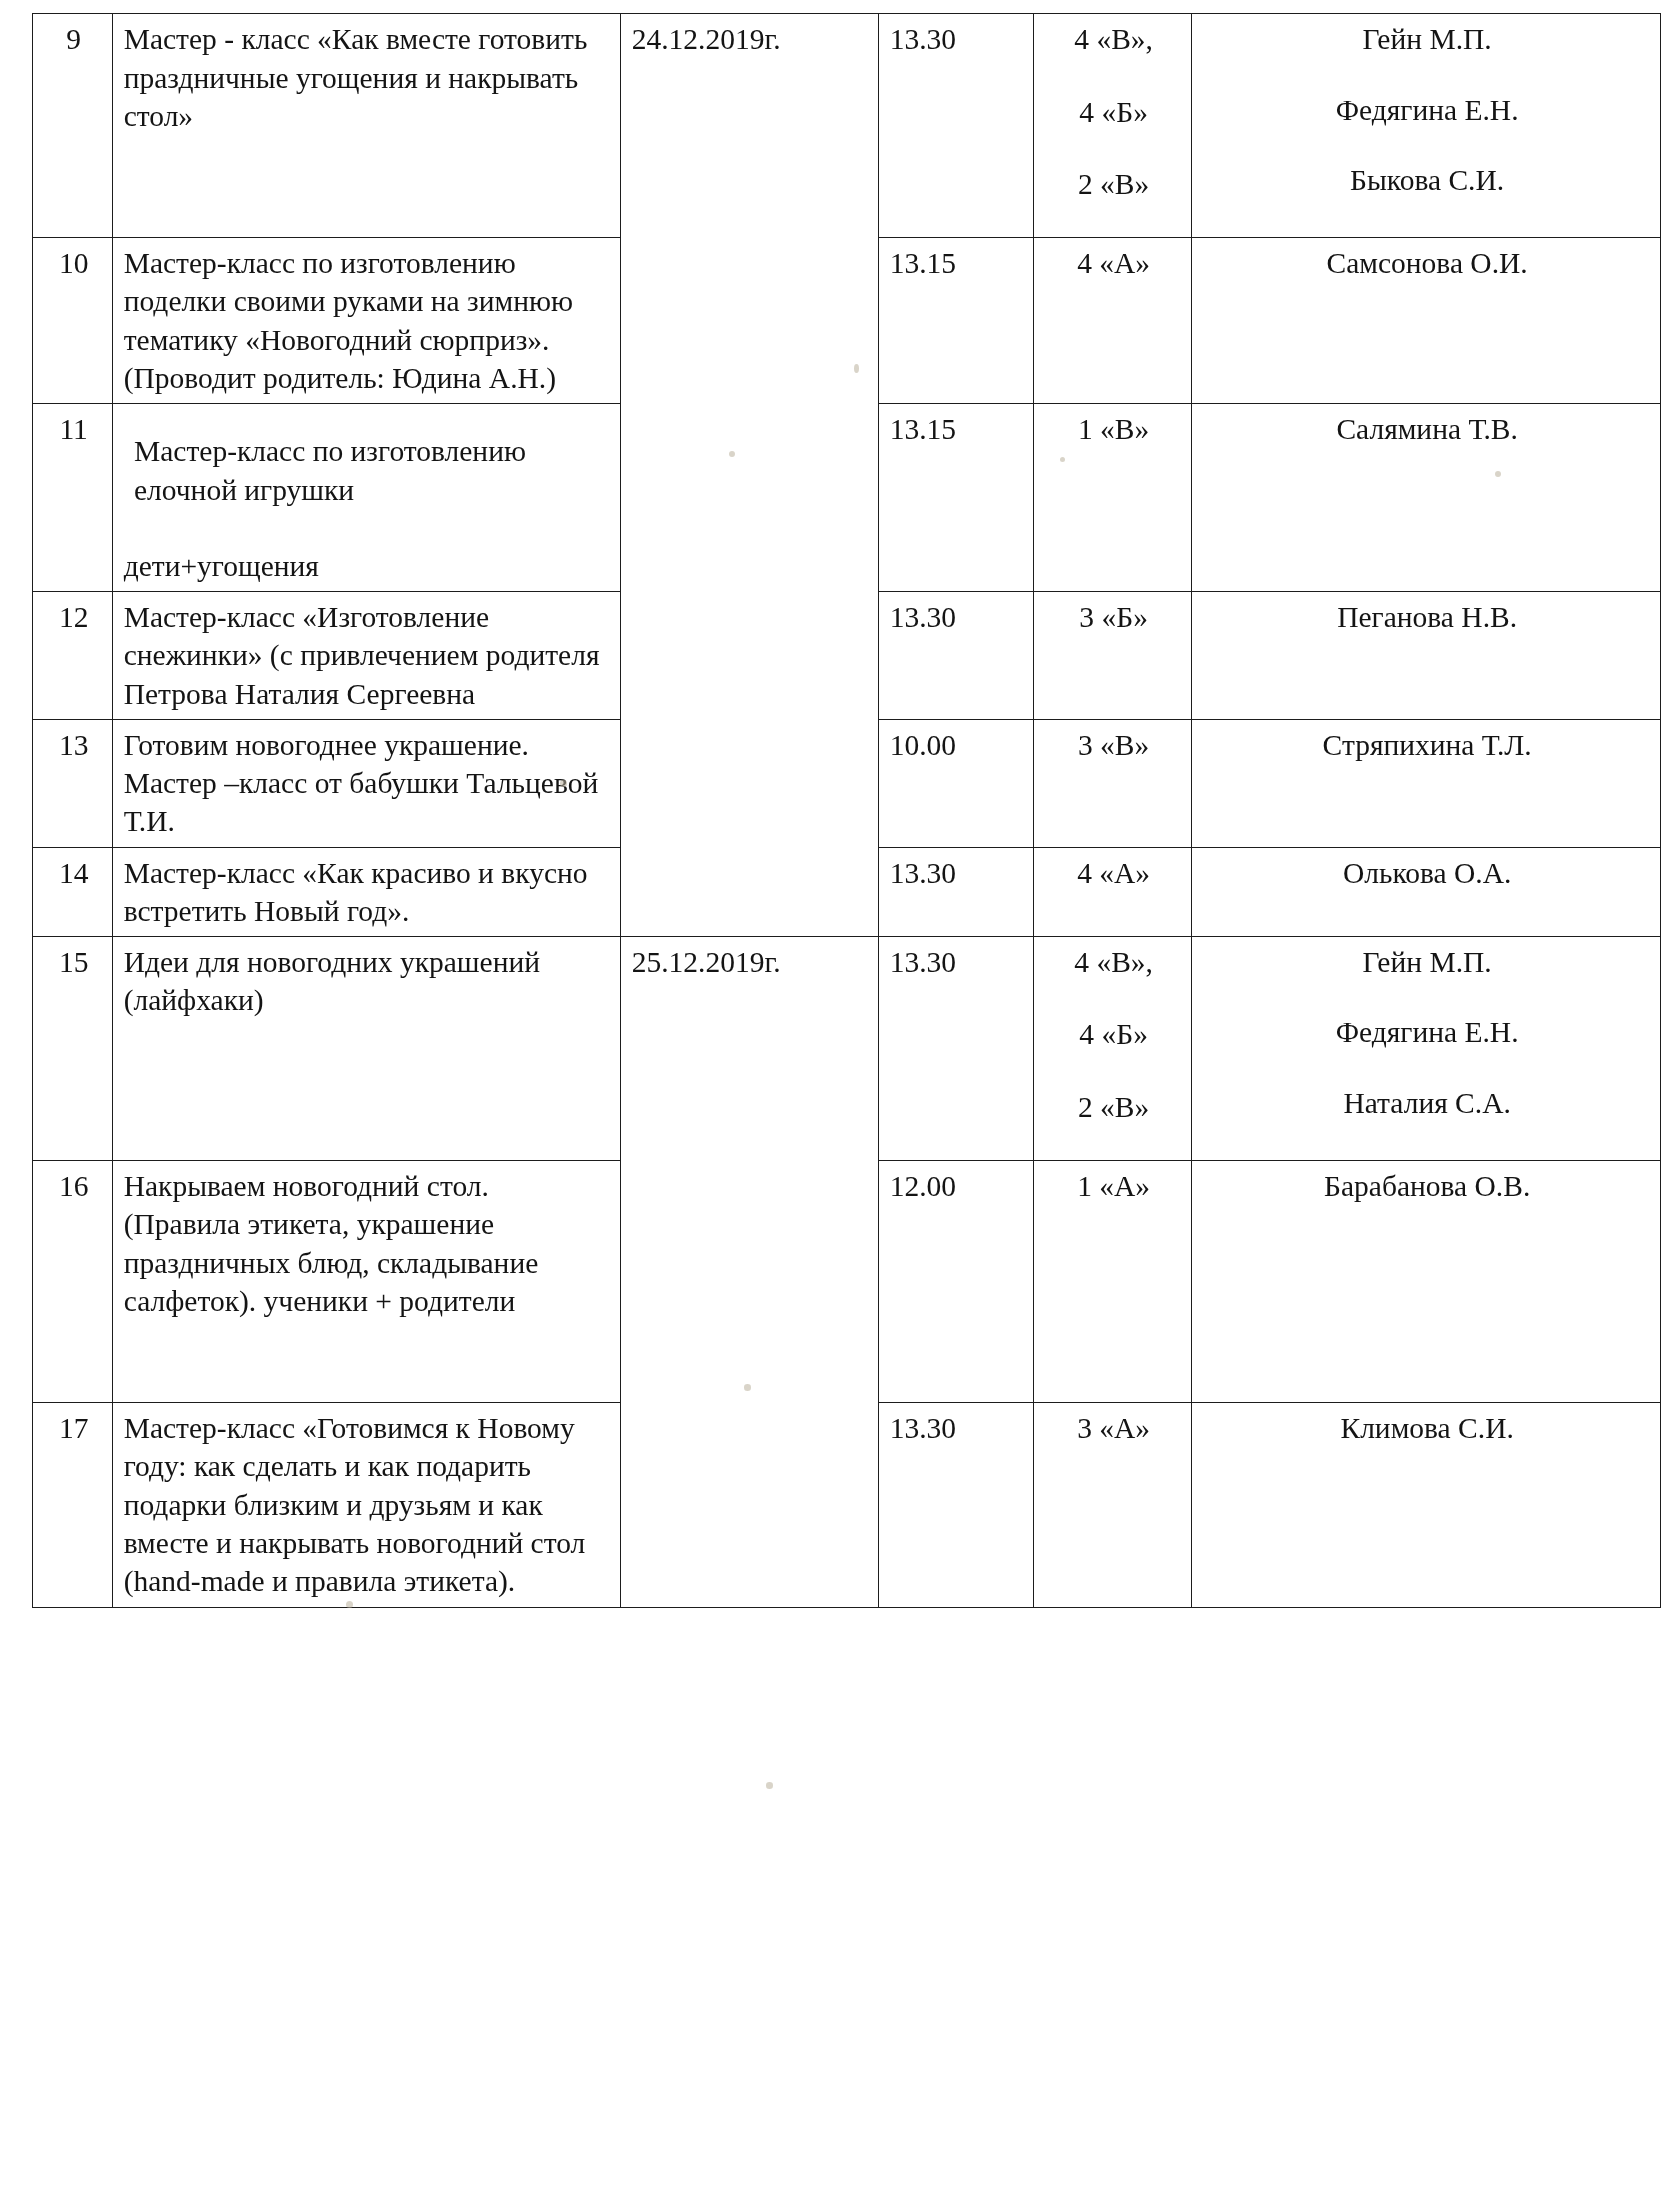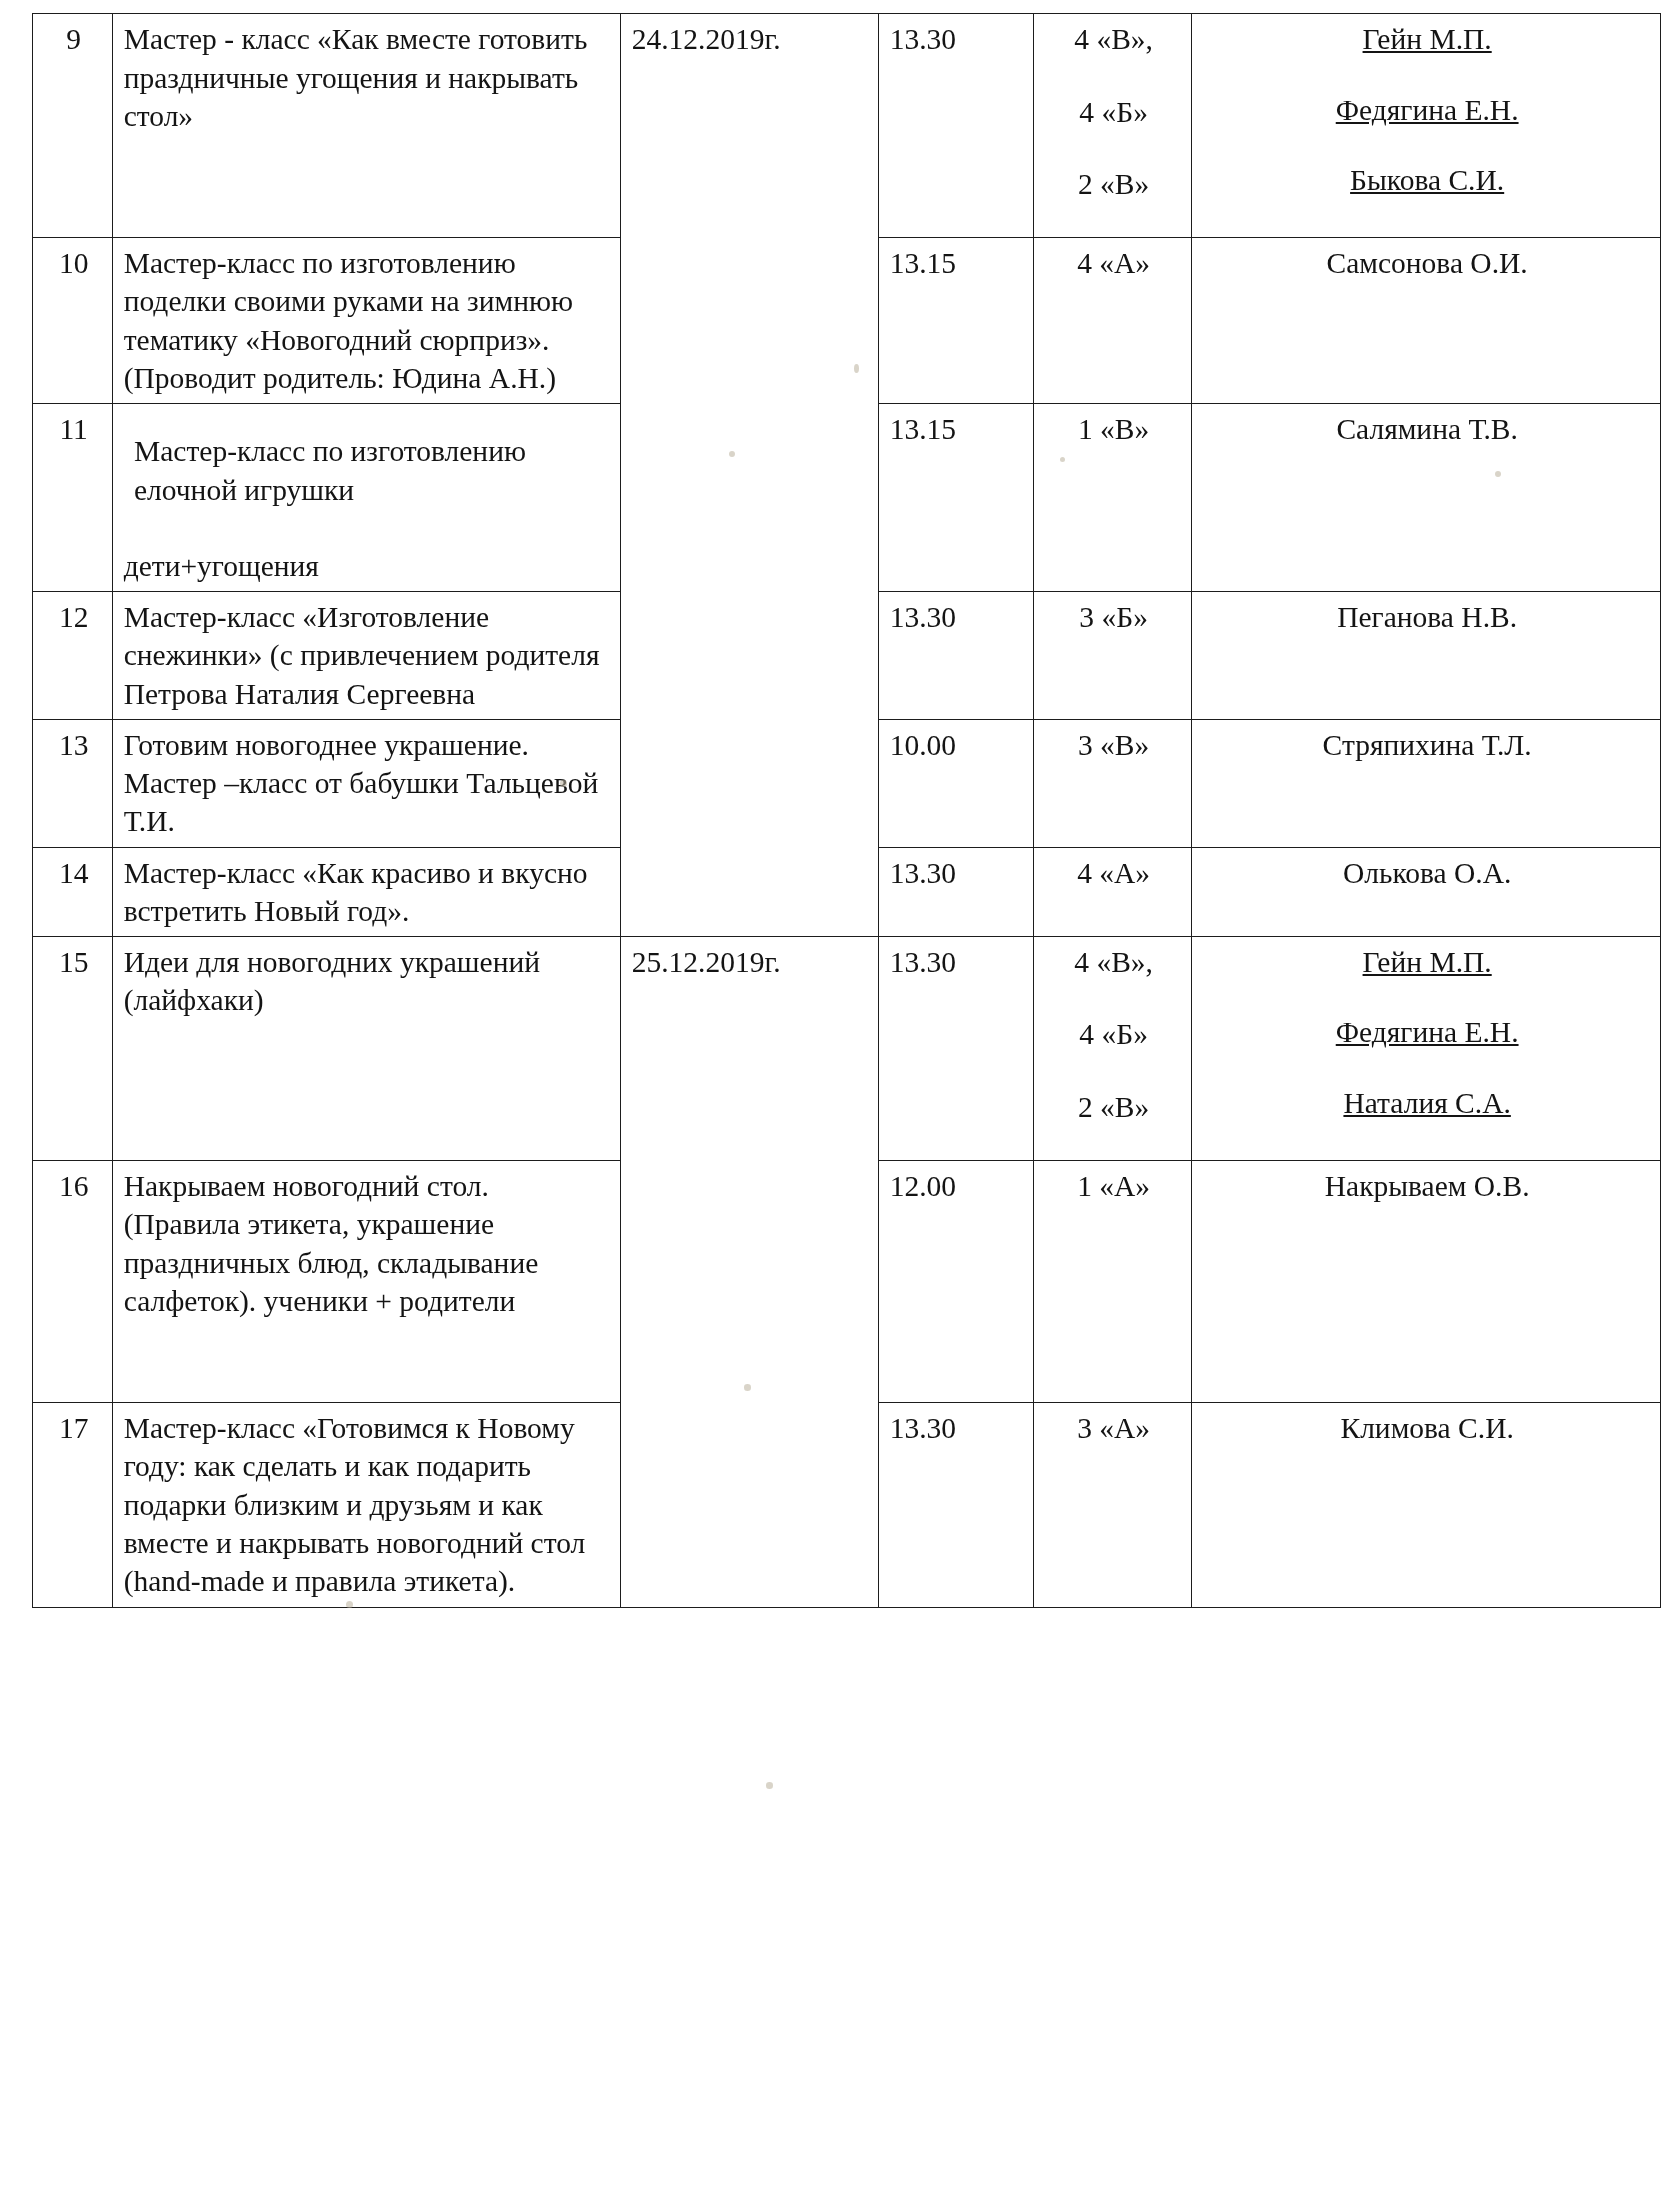--- a/index.html
+++ b/index.html
@@ -67,21 +67,21 @@
   td.classes {
     padding-left: 13.3px;
   }
   .stack-line {
     display: block;
     margin-bottom: 34px;
   }
   .stack-line:last-child {
     margin-bottom: 0;
   }
-  .resp .stack-line { margin-bottom: 32px; text-decoration: underline; }
+  .resp .stack-line { margin-bottom: 32px; }
   .lead-gap { display:block; height: 22px; }
   .mid { vertical-align: middle; }
   .tall-spacer { display:block; height: 38px; }
   .indent { display:inline-block; margin-left: 10.3px; }
   .speck {
     position: absolute;
     background: #b9b09d;
     border-radius: 50%;
     opacity: .55;
   }
@@ -219,21 +219,21 @@
         <td class="event">
           <span>Накрываем новогодний стол. (Правила этикета, украшение праздничных блюд, складывание салфеток). ученики + родители</span>
           <span class="tall-spacer"></span>
           <span class="tall-spacer"></span>
         </td>
         <td class="time" style="vertical-align:top;">12.00</td>
         <td class="classes">
           <span>1 «А»</span>
         </td>
         <td class="resp">
-          <span>Накрываем  О.В.</span>
+          <span>Барабанова  О.В.</span>
         </td>
       </tr>
 
       <tr>
         <td class="num">17</td>
         <td class="event">Мастер-класс  «Готовимся к Новому году: как сделать и как подарить подарки близким и друзьям и  как вместе  и накрывать новогодний стол (hand-made и правила этикета).</td>
         <td class="time" style="vertical-align:top;">13.30</td>
         <td class="classes">
           <span>3 «А»</span>
         </td>

